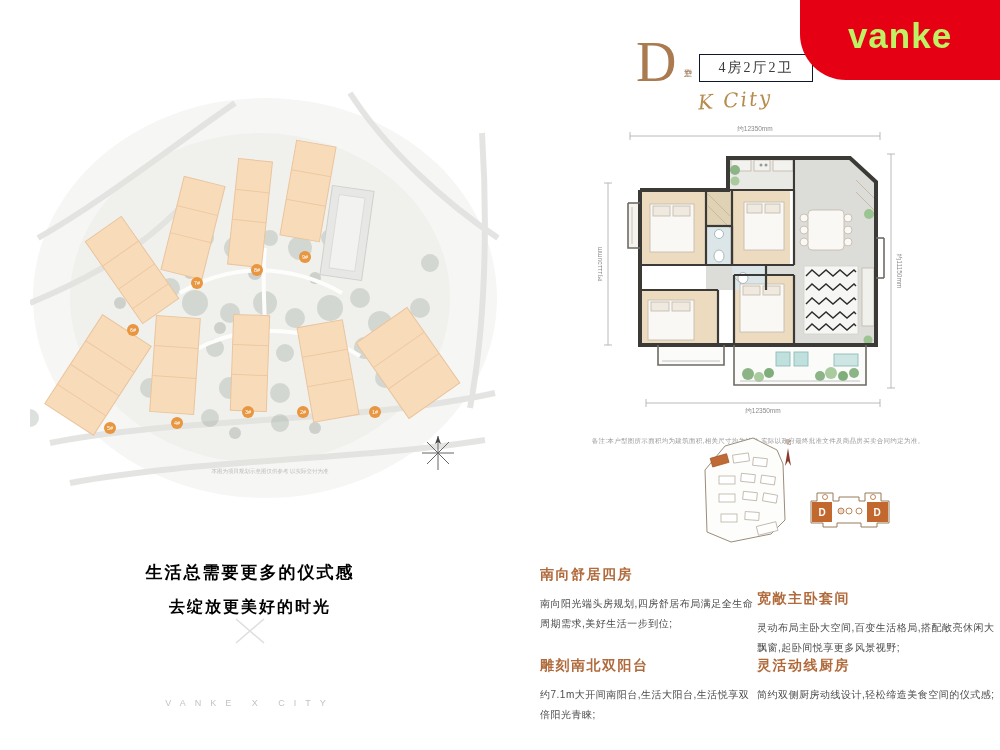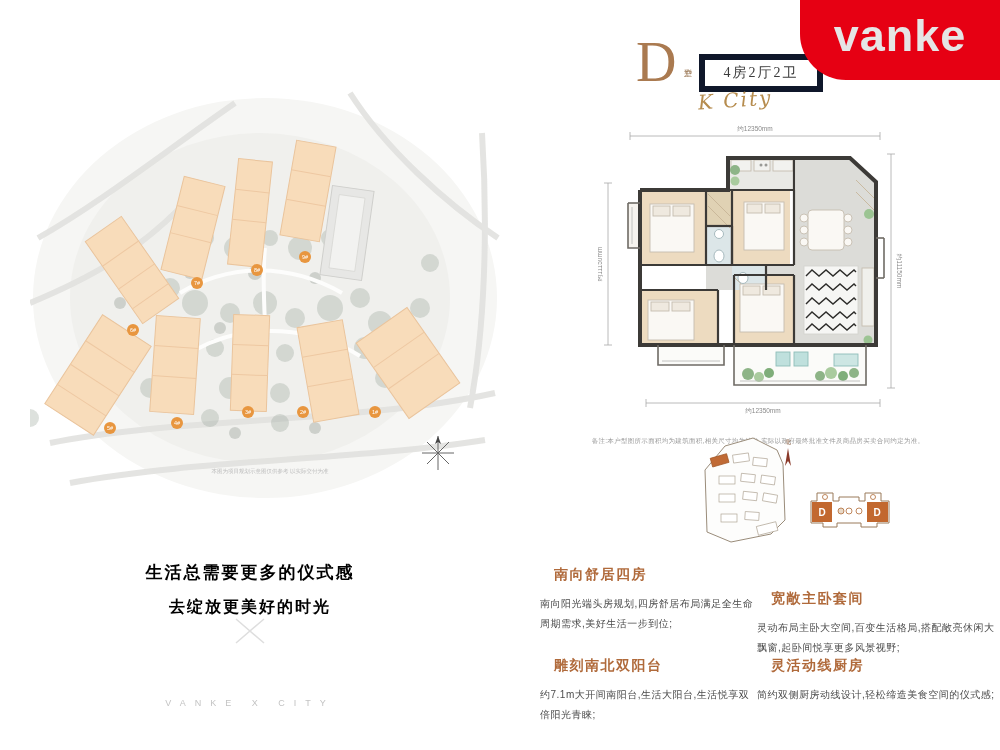--- a/index.html
+++ b/index.html
@@ -2,50 +2,50 @@
 <html><head>
 <meta charset="utf-8">
 <style>
   html,body{margin:0;padding:0;background:#ffffff;}
   .page{position:relative;width:1000px;height:750px;background:#fff;overflow:hidden;
         font-family:"Liberation Sans",sans-serif;}
 
   
   .banner{position:absolute;top:0;right:0;width:200px;height:80px;background:#e60013;
           border-bottom-left-radius:46px;z-index:6;display:flex;align-items:center;justify-content:center;}
-  .banner span{color:#e5e5e5;font-size:45px;font-weight:bold;letter-spacing:1px;
+  .banner span{color:#bef264;font-size:35px;font-weight:bold;letter-spacing:1px;
                font-family:"Liberation Sans",sans-serif;transform:translateY(-4px);}
 
   
   .plan-letter{position:absolute;left:636px;top:34px;font-family:"Liberation Serif",serif;
                font-size:56px;color:#aa7a50;line-height:1;}
   .v-text{writing-mode:vertical-rl;text-orientation:upright;}
   .plan-type{position:absolute;left:681px;top:62px;font-size:8px;color:#9c7a58;letter-spacing:1px;}
-  .rooms-box{position:absolute;left:699px;top:54px;width:112px;height:26px;border:6px solid #0f172a;
+  .rooms-box{position:absolute;left:699px;top:54px;width:112px;height:26px;border:1px solid #0f172a;
              text-align:center;line-height:26px;font-family:"Liberation Serif",serif;
              font-size:14px;color:#3a3a3a;letter-spacing:2px;background:#fff;}
   .area-prefix{position:absolute;left:821px;top:47px;font-size:6px;color:#777;letter-spacing:1px;}
   .area{position:absolute;left:831px;top:30px;font-family:"Liberation Serif",serif;color:#2e2e2e;z-index:1;}
   .area .num{font-size:54px;line-height:1;}
   .area .unit{font-size:24px;position:relative;top:-20px;}
   .signature{position:absolute;left:698px;top:88px;font-family:"DejaVu Serif",serif;font-style:italic;
              font-size:20px;color:#b68c4e;transform:rotate(-4deg);letter-spacing:2px;}
 
   
   .slogan{position:absolute;left:115px;top:561px;width:270px;text-align:center;
           font-family:"Liberation Serif",serif;color:#000000;}
   .slogan .l1{font-size:17px;font-weight:bold;letter-spacing:2px;}
   .slogan .l2{font-size:16px;font-weight:bold;letter-spacing:2px;margin-top:13px;}
   .ornament-x{position:absolute;left:232px;top:616px;width:36px;height:30px;}
   .brand-line{position:absolute;left:115px;top:650px;width:270px;text-align:center;
               font-size:9px;color:#c3c3c3;letter-spacing:9px;margin-top:48px;}
 
   
   .feature{position:absolute;width:218px;}
-  .feature h4{margin:0 0 10px 14px;font-family:"Liberation Serif",serif;font-size:14px;
+  .feature h4{margin:0 0 10px 0;font-family:"Liberation Serif",serif;font-size:14px;
               color:#b06a3b;letter-spacing:1.5px;font-weight:bold;}
   .feature p{margin:0;font-family:Liberation Sans, sans-serif;font-size:10px;color:#4c4c4c;
              line-height:1.95;letter-spacing:0.5px;}
   .f1{left:540px;top:566px;}
   .f2{left:757px;top:590px;width:238px;}
   .f3{left:540px;top:657px;}
   .f4{left:757px;top:657px;width:238px;}
 
   
   .disclaimer{position:absolute;left:758px;top:437px;transform:translateX(-50%);

